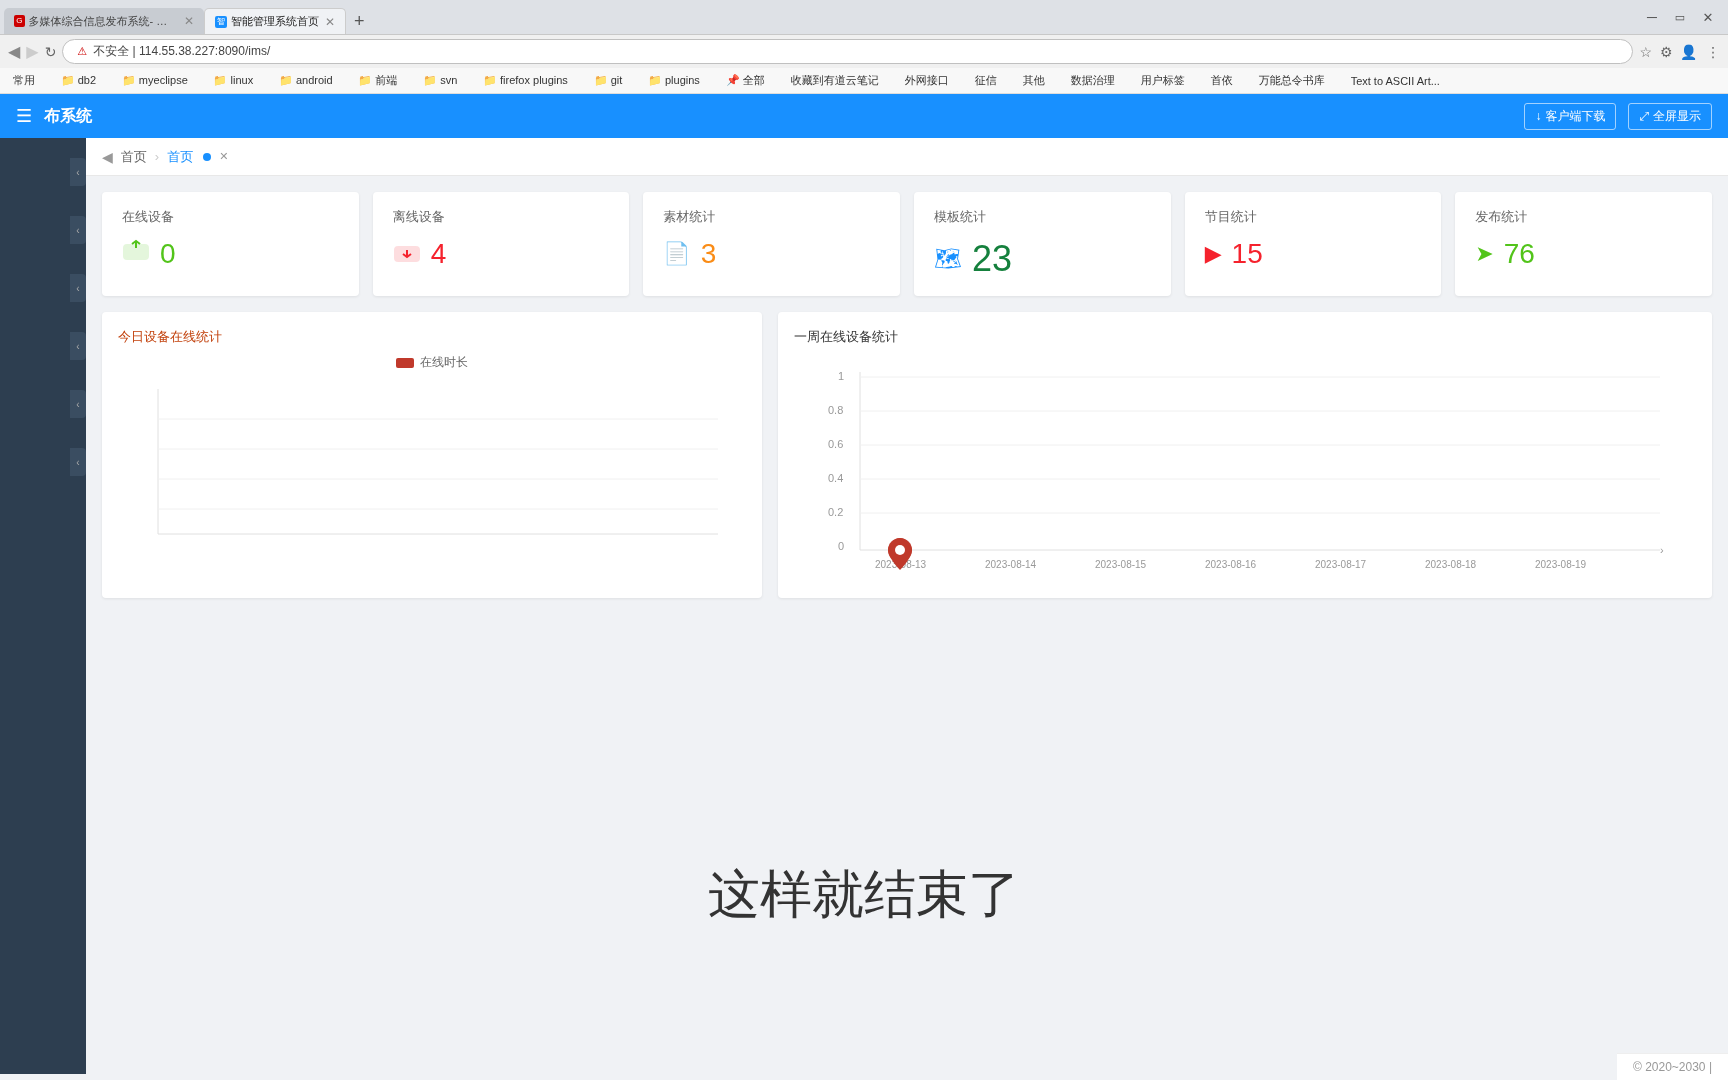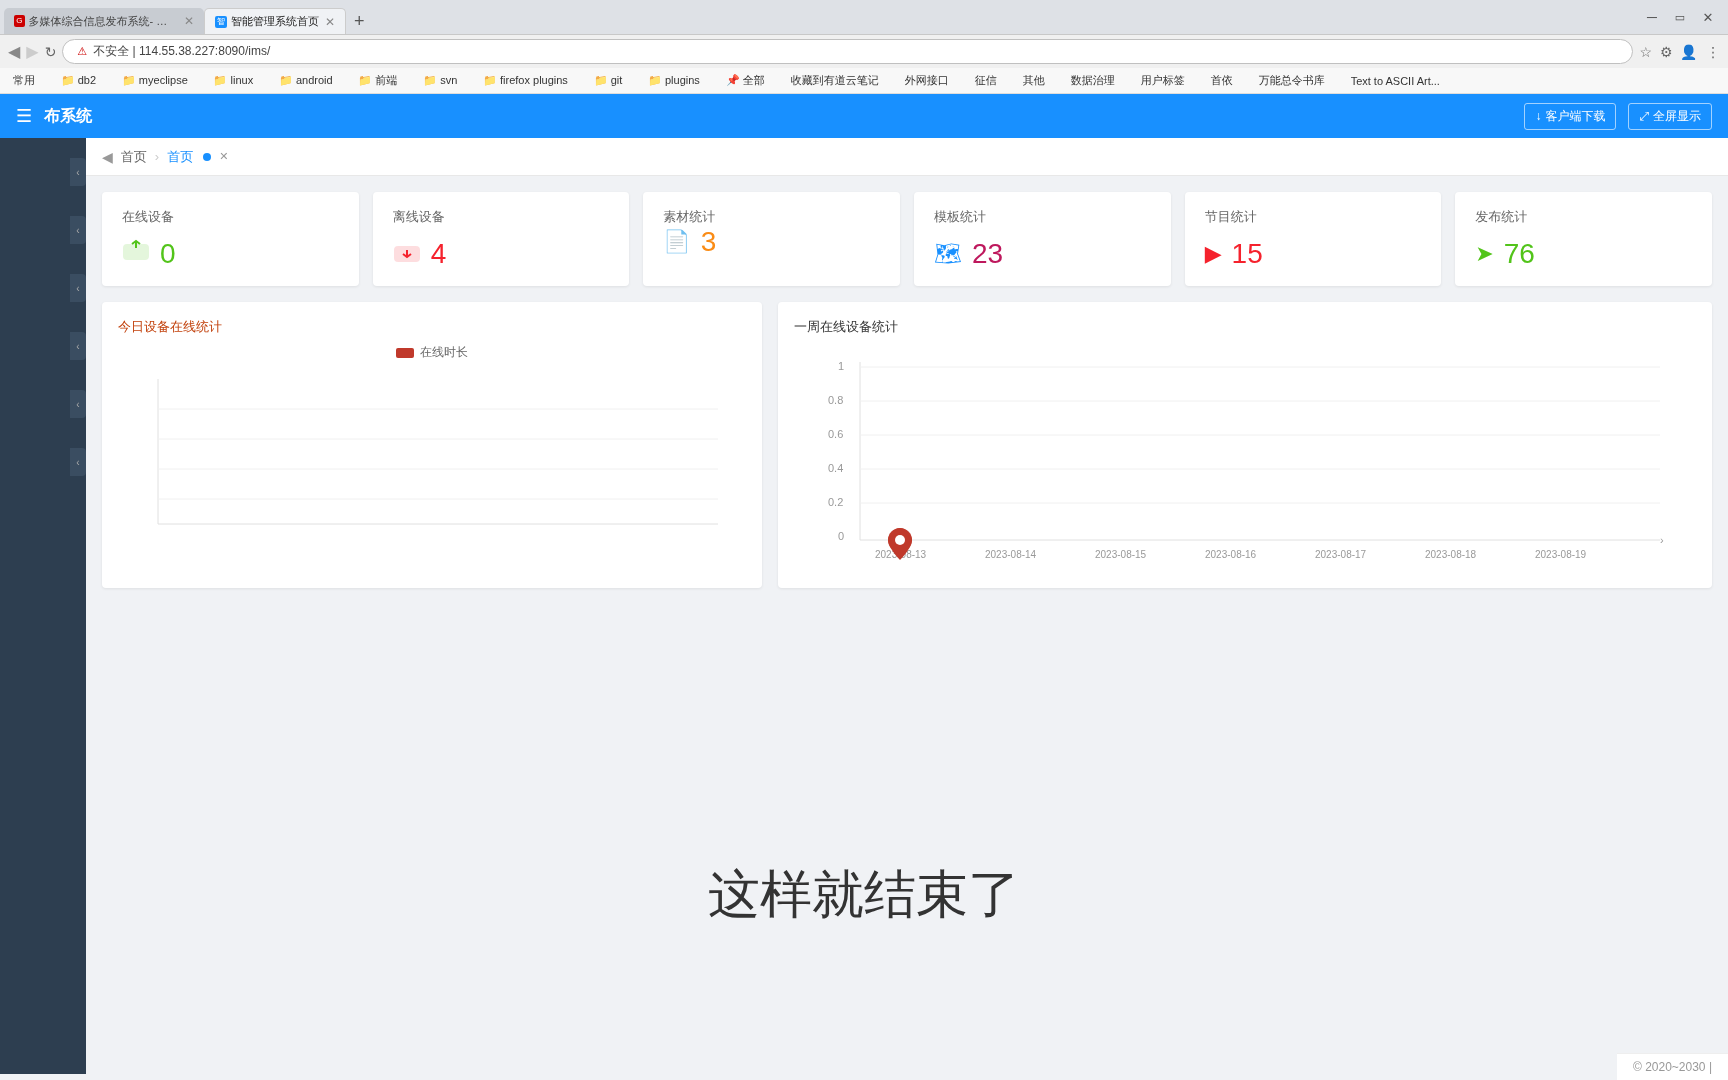--- a/index.html
+++ b/index.html
@@ -139,32 +139,32 @@
                   <rect x="2" y="6" width="24" height="14" rx="3" fill="#f5222d" opacity="0.15" stroke="#f5222d" stroke-width="2"></rect>
                   <polyline points="14,16 14,9" stroke="#f5222d" stroke-width="2"></polyline>
                   <polyline points="10,13 14,16 18,13" stroke="#f5222d" stroke-width="2" fill="none"></polyline>
                 </svg>
               </span>
               <span style="font-size:28px;font-weight:500;color:#f5222d;">4</span>
             </div>
           </div>
 
           <div style="background:white;border-radius:4px;padding:16px 20px;flex:1;box-shadow:0 1px 3px rgba(0,0,0,0.08);">
-            <div style="font-size:13px;color:#666;">素材统计</div>
+            <div style="font-size:13px;color:#666;margin-bottom:12px;">素材统计</div>
             <div style="display:flex;align-items:center;gap:10px;">
               <span style="font-size:22px;color:#fa8c16;">📄</span>
               <span style="font-size:28px;font-weight:500;color:#fa8c16;">3</span>
             </div>
           </div>
 
           <div style="background:white;border-radius:4px;padding:16px 20px;flex:1;box-shadow:0 1px 3px rgba(0,0,0,0.08);">
             <div style="font-size:13px;color:#666;margin-bottom:12px;">模板统计</div>
             <div style="display:flex;align-items:center;gap:10px;">
               <span style="font-size:22px;color:#1890ff;">🗺</span>
-              <span style="font-size:28px;font-weight:500;color:#be185d;">23</span>
+              <span style="font-size:36px;font-weight:500;color:#15803d;">23</span>
             </div>
           </div>
 
           <div style="background:white;border-radius:4px;padding:16px 20px;flex:1;box-shadow:0 1px 3px rgba(0,0,0,0.08);">
             <div style="font-size:13px;color:#666;margin-bottom:12px;">节目统计</div>
             <div style="display:flex;align-items:center;gap:10px;">
               <span style="font-size:22px;color:#f5222d;">▶</span>
               <span style="font-size:28px;font-weight:500;color:#f5222d;">15</span>
             </div>
           </div>

